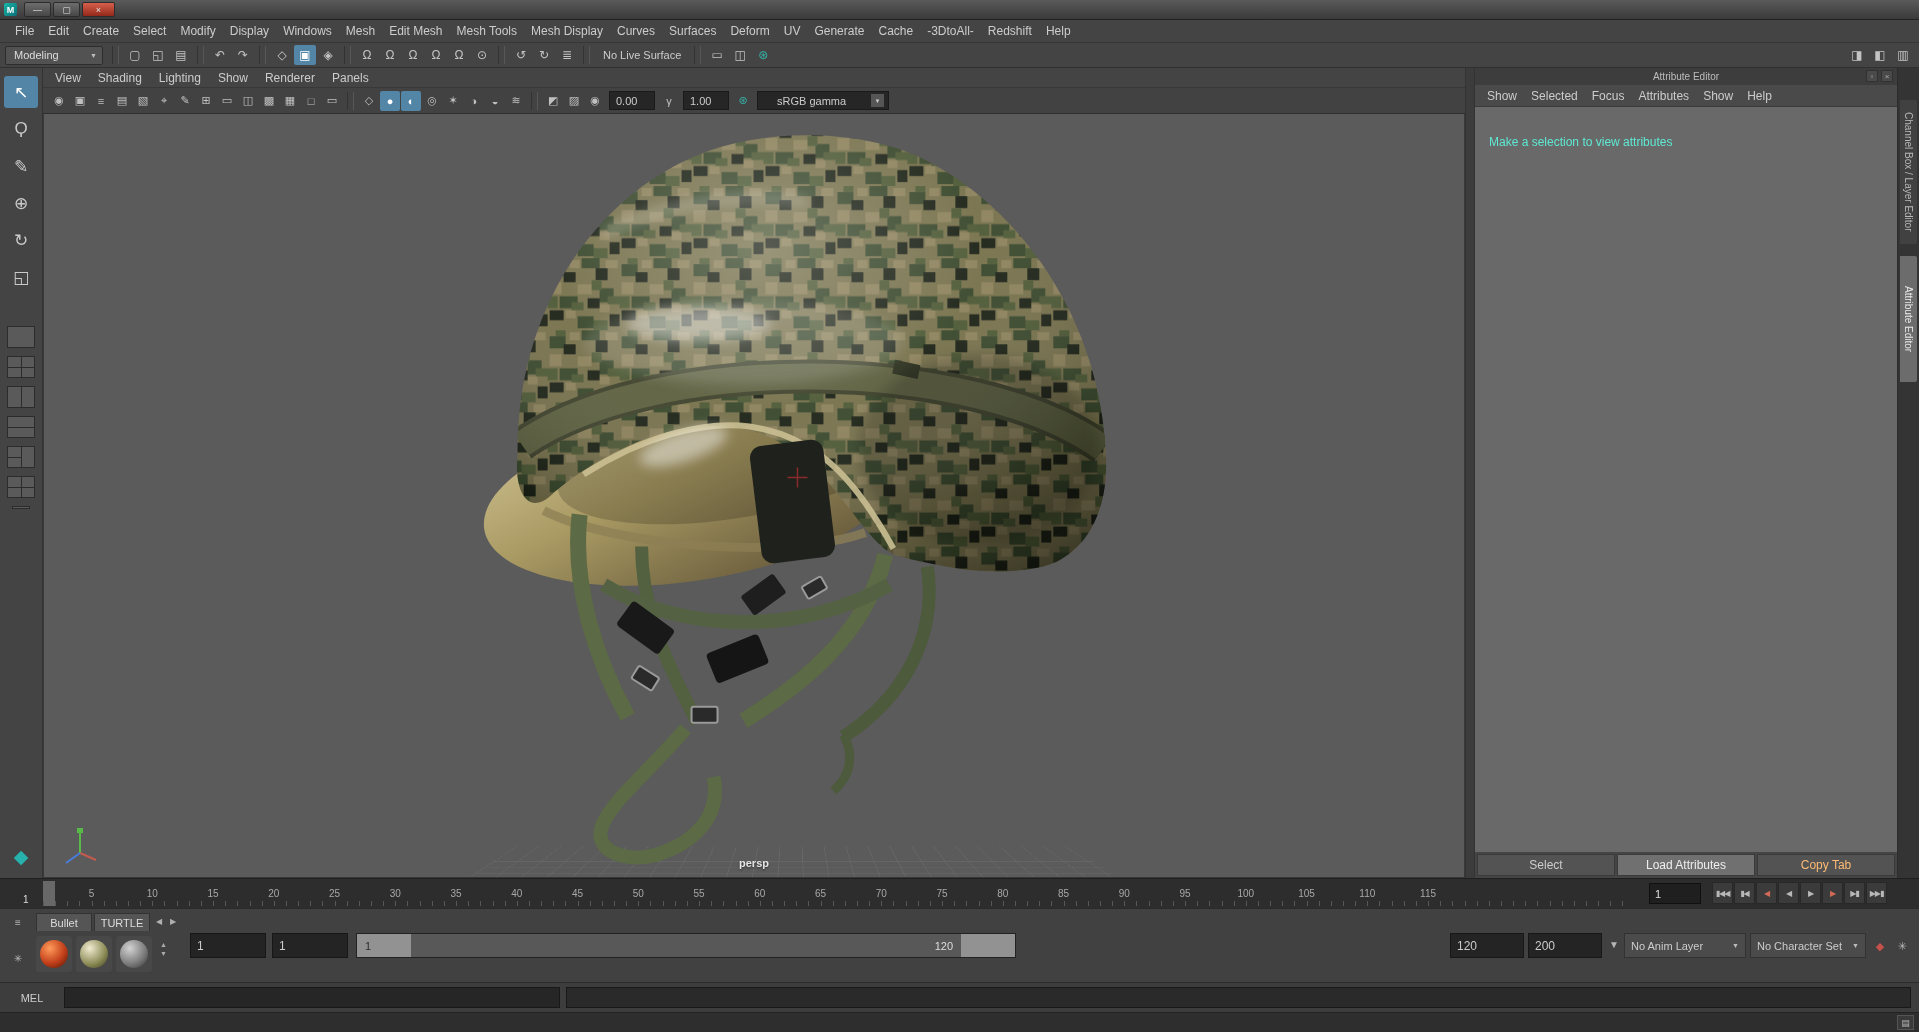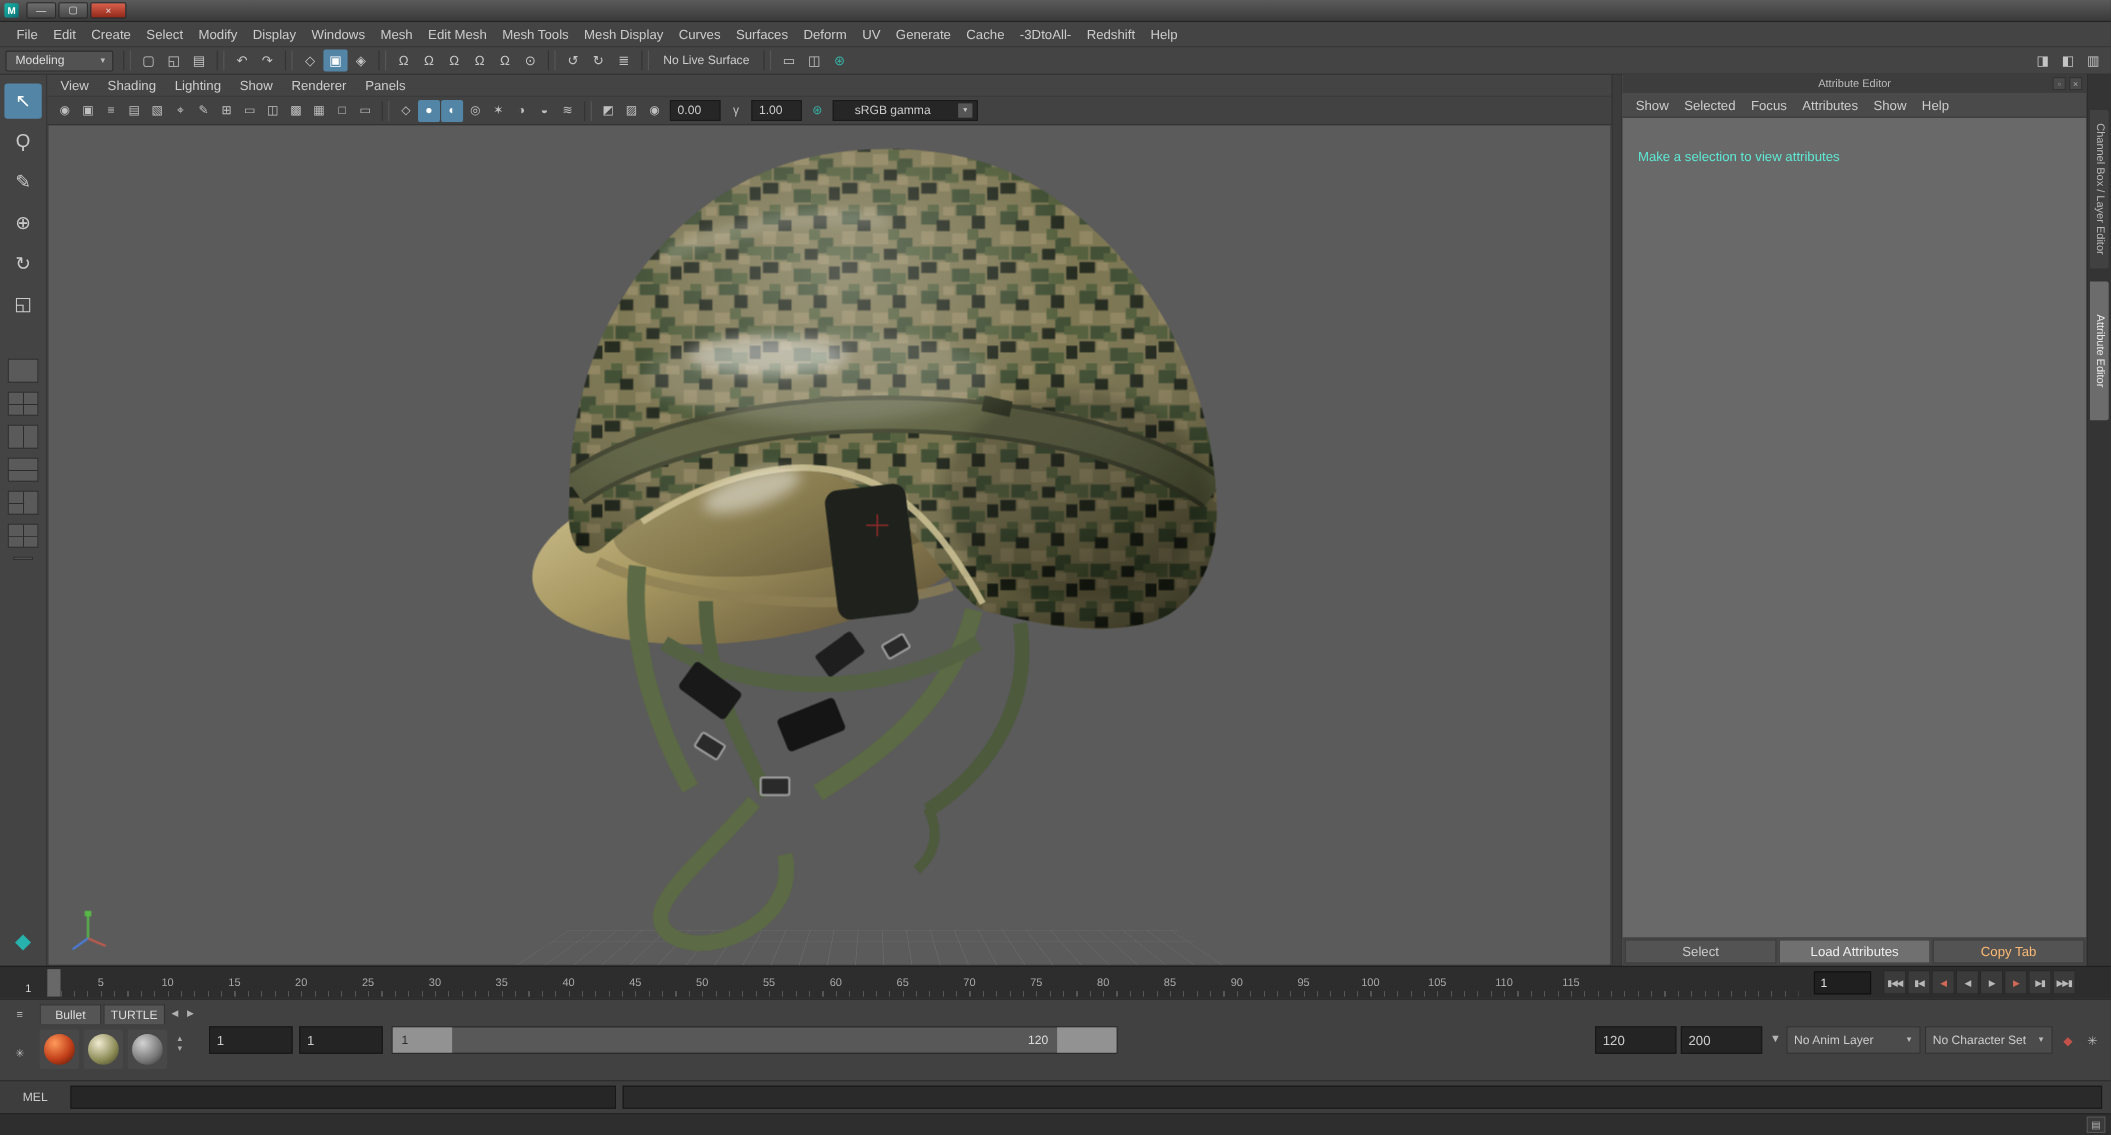--- a/index.html
+++ b/index.html
@@ -375,20 +375,21 @@
           </g>
         </svg>
 
         <svg class="gizmo" width="44" height="44">
           <line x1="22" y1="30" x2="22" y2="8" stroke="#58b948" stroke-width="2"></line>
           <rect x="19" y="5" width="6" height="5" fill="#58b948"></rect>
           <line x1="22" y1="30" x2="38" y2="37" stroke="#c35b4e" stroke-width="2"></line>
           <line x1="22" y1="30" x2="8" y2="40" stroke="#4a7ddb" stroke-width="2"></line>
         </svg>
 
+        <div class="persp">persp</div>
       </div>
     </div>
 
     <div class="splitter"></div>
 
     <div class="ae">
       <div class="ae-header">
         <span class="ae-title">Attribute Editor</span>
         <div class="ae-winbtns">
           <span class="ae-winbtn">▫</span>

